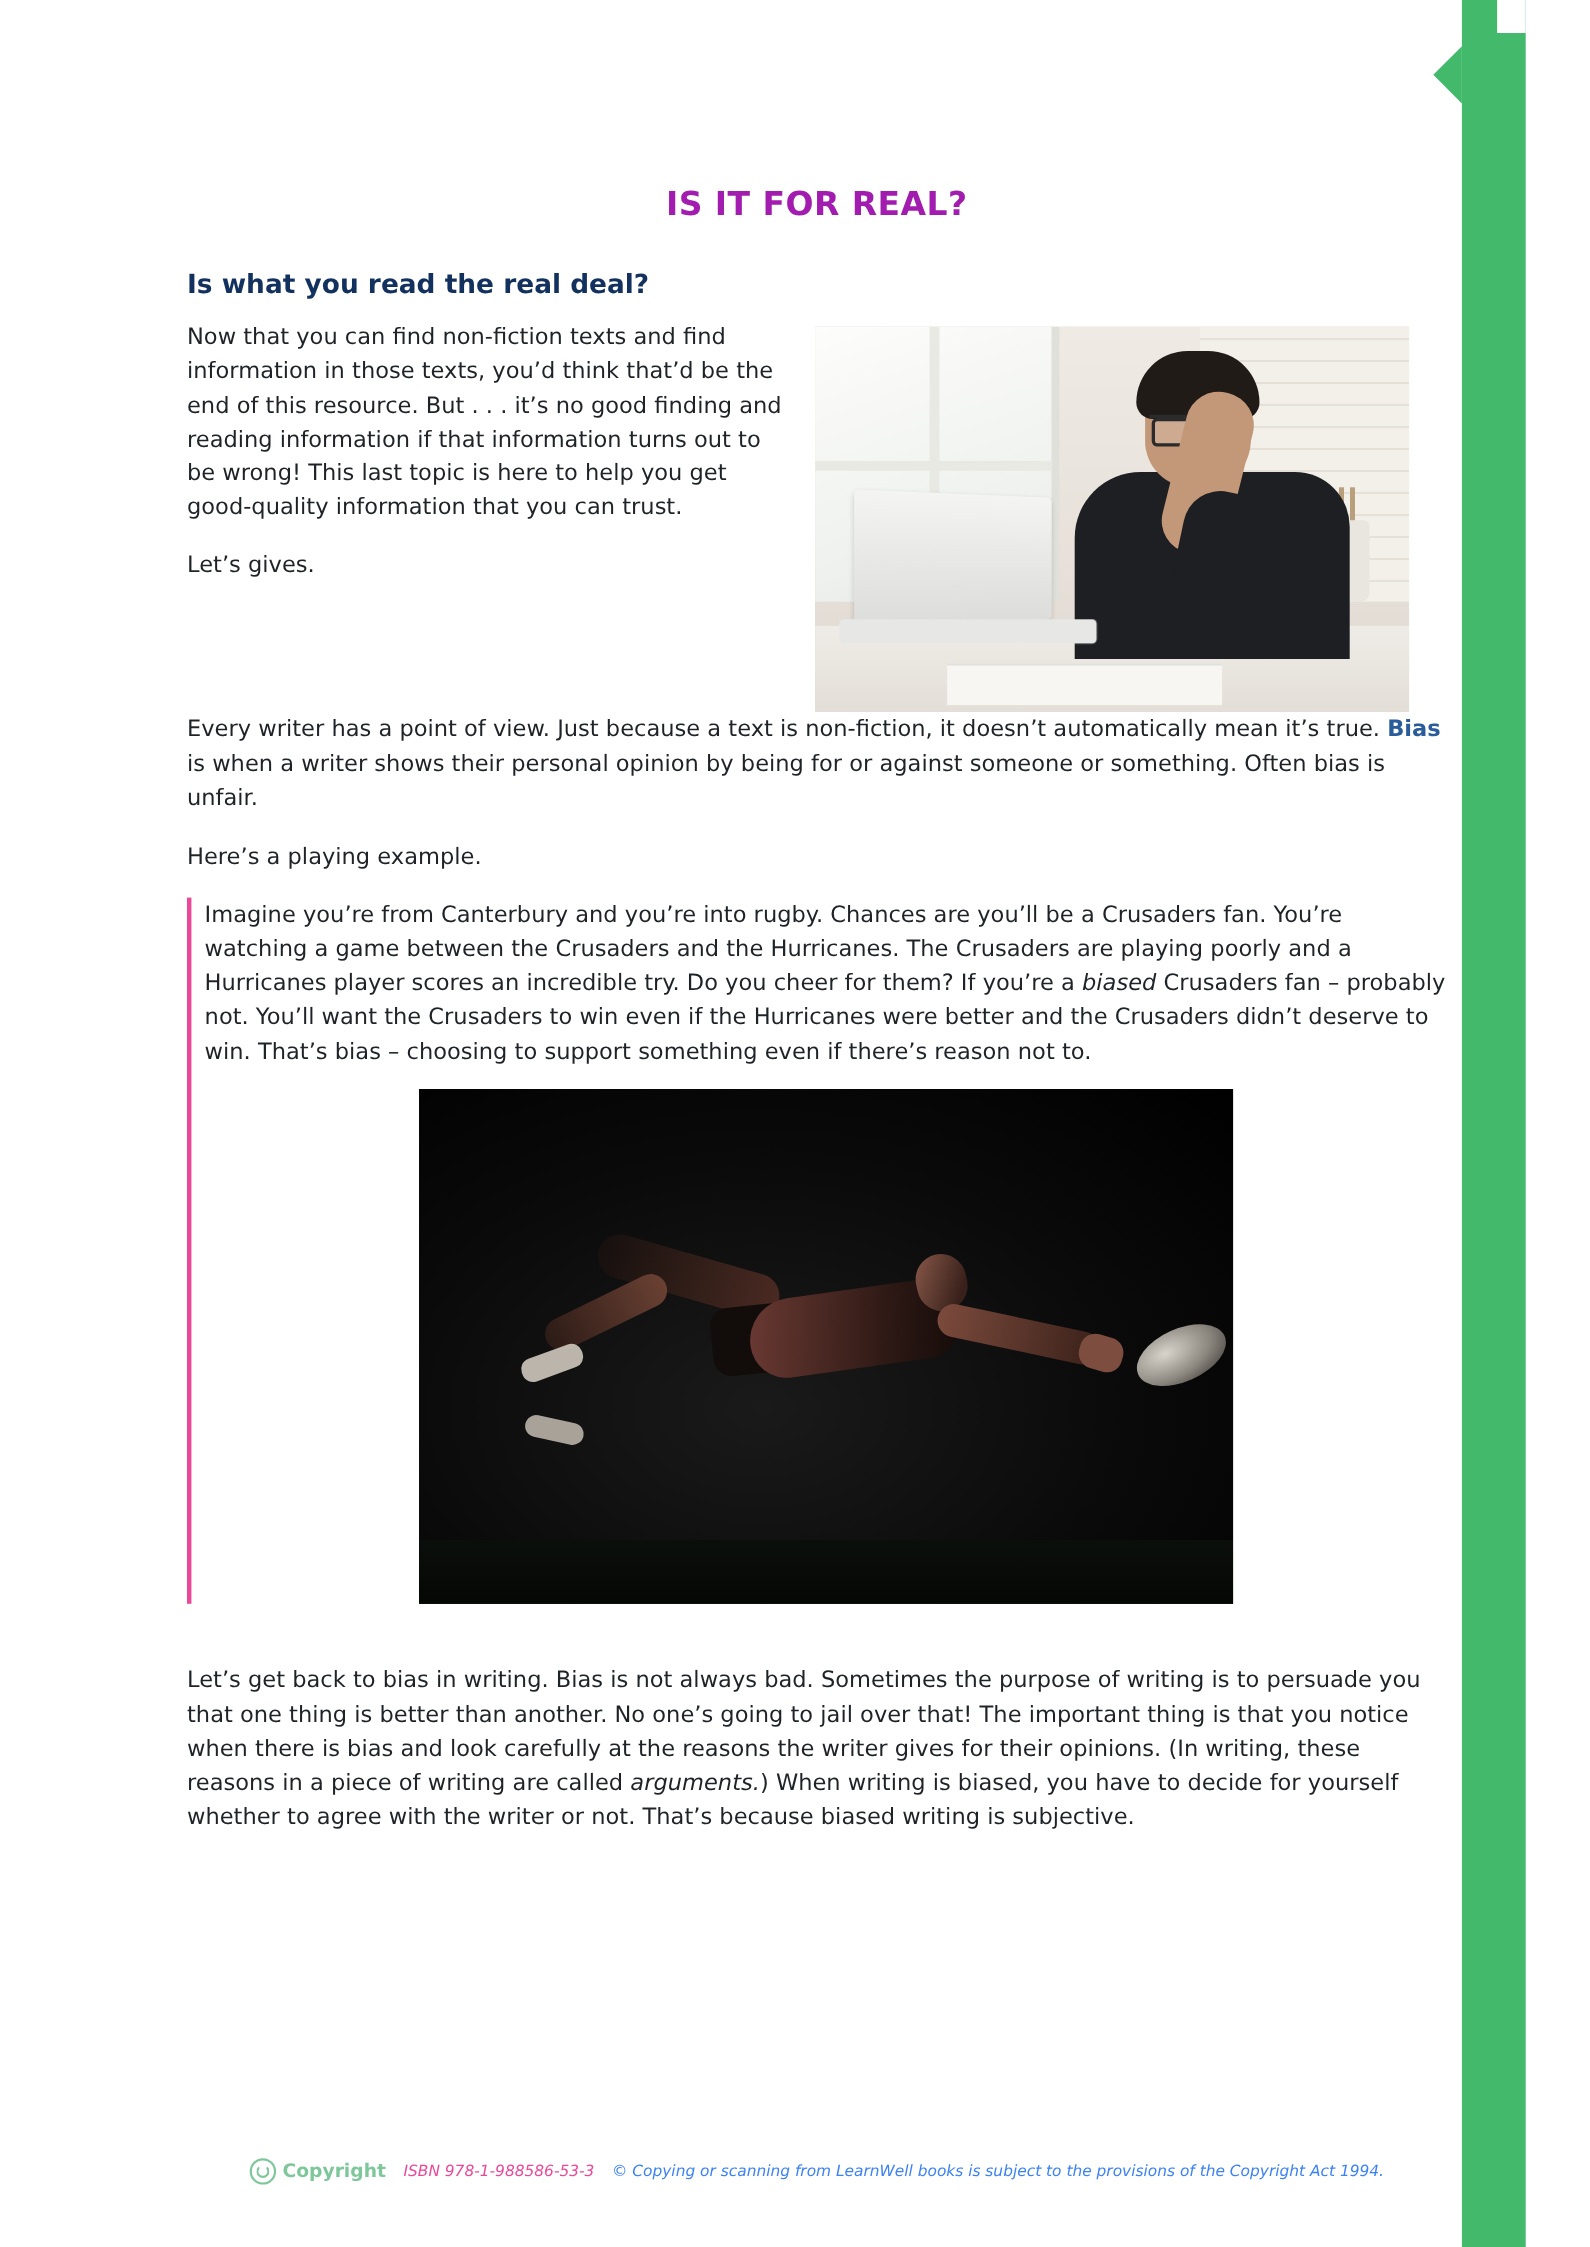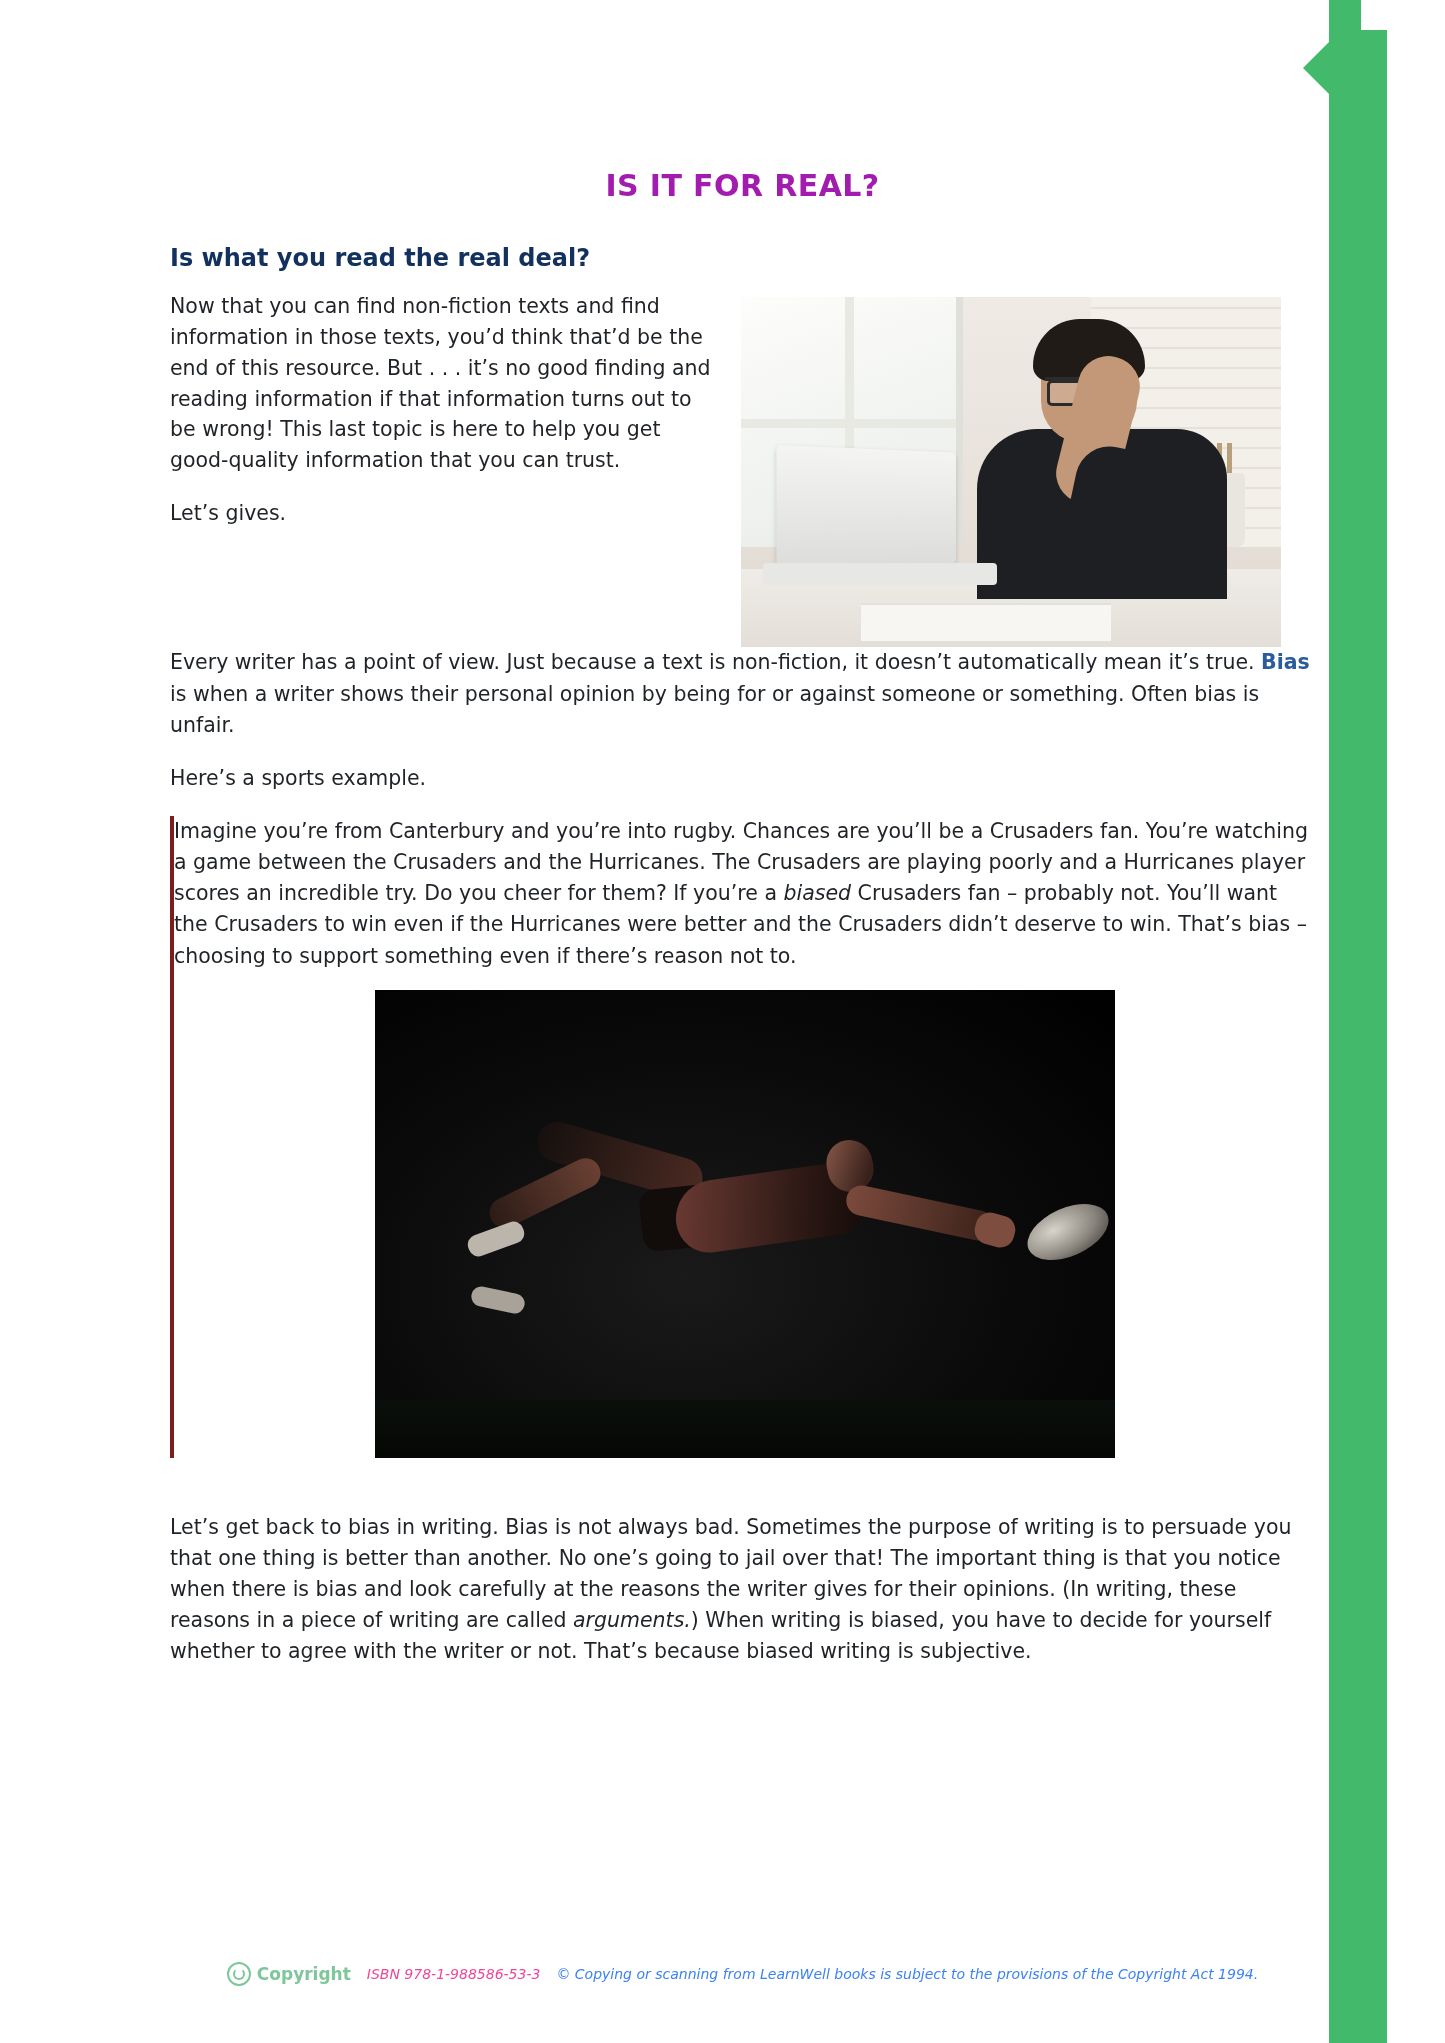--- a/index.html
+++ b/index.html
@@ -276,21 +276,22 @@
     line-height: 1.52;
     color: #1f2327;
     margin: 0 0 22px 0;
   }
   .bold-term {
     color: #2a5b9a;
     font-weight: bold;
   }
 
   .quote-block {
-    border-left: 4px solid #7f1d1d;
+    border-left: 4px solid #ec4899;
+    padding-left: 12px;
     margin-top: 18px;
     margin-bottom: 2px;
   }
   .quote-block p {
     font-size: 20.5px;
     line-height: 1.52;
     color: #1f2327;
     margin: 0 0 18px 0;
   }
   em { font-style: italic; }
@@ -508,21 +509,21 @@
         <div class="ph-sleeve"></div>
         <div class="ph-laptop-screen"></div>
         <div class="ph-laptop-base"></div>
         <div class="ph-book"></div>
       </div>
     </div>
 
 
     <p class="body"><span>Every writer has a point of view. Just because a text is non-fiction, it doesn’t automatically mean it’s true. </span><span class="bold-term">Bias</span><span> is when a writer shows their personal opinion by being for or against someone or something. Often bias is unfair.</span></p>
 
-    <p class="body">Here’s a sports example.</p>
+    <p class="body">Here’s a playing example.</p>
 
     <div class="quote-block">
       <p><span>Imagine you’re from Canterbury and you’re into rugby. Chances are you’ll be a Crusaders fan. You’re watching a game between the Crusaders and the Hurricanes. The Crusaders are playing poorly and a Hurricanes player scores an incredible try. Do you cheer for them? If you’re a </span><em>biased</em><span> Crusaders fan – probably not. You’ll want the Crusaders to win even if the Hurricanes were better and the Crusaders didn’t deserve to win. That’s bias – choosing to support something even if there’s reason not to.</span></p>
 
       <div class="photo photo-rugby">
         <div class="rg-bg"></div>
         <div class="rg-ground"></div>
         <div class="rg-leg-upper"></div>
         <div class="rg-leg-lower"></div>
         <div class="rg-boot"></div>

